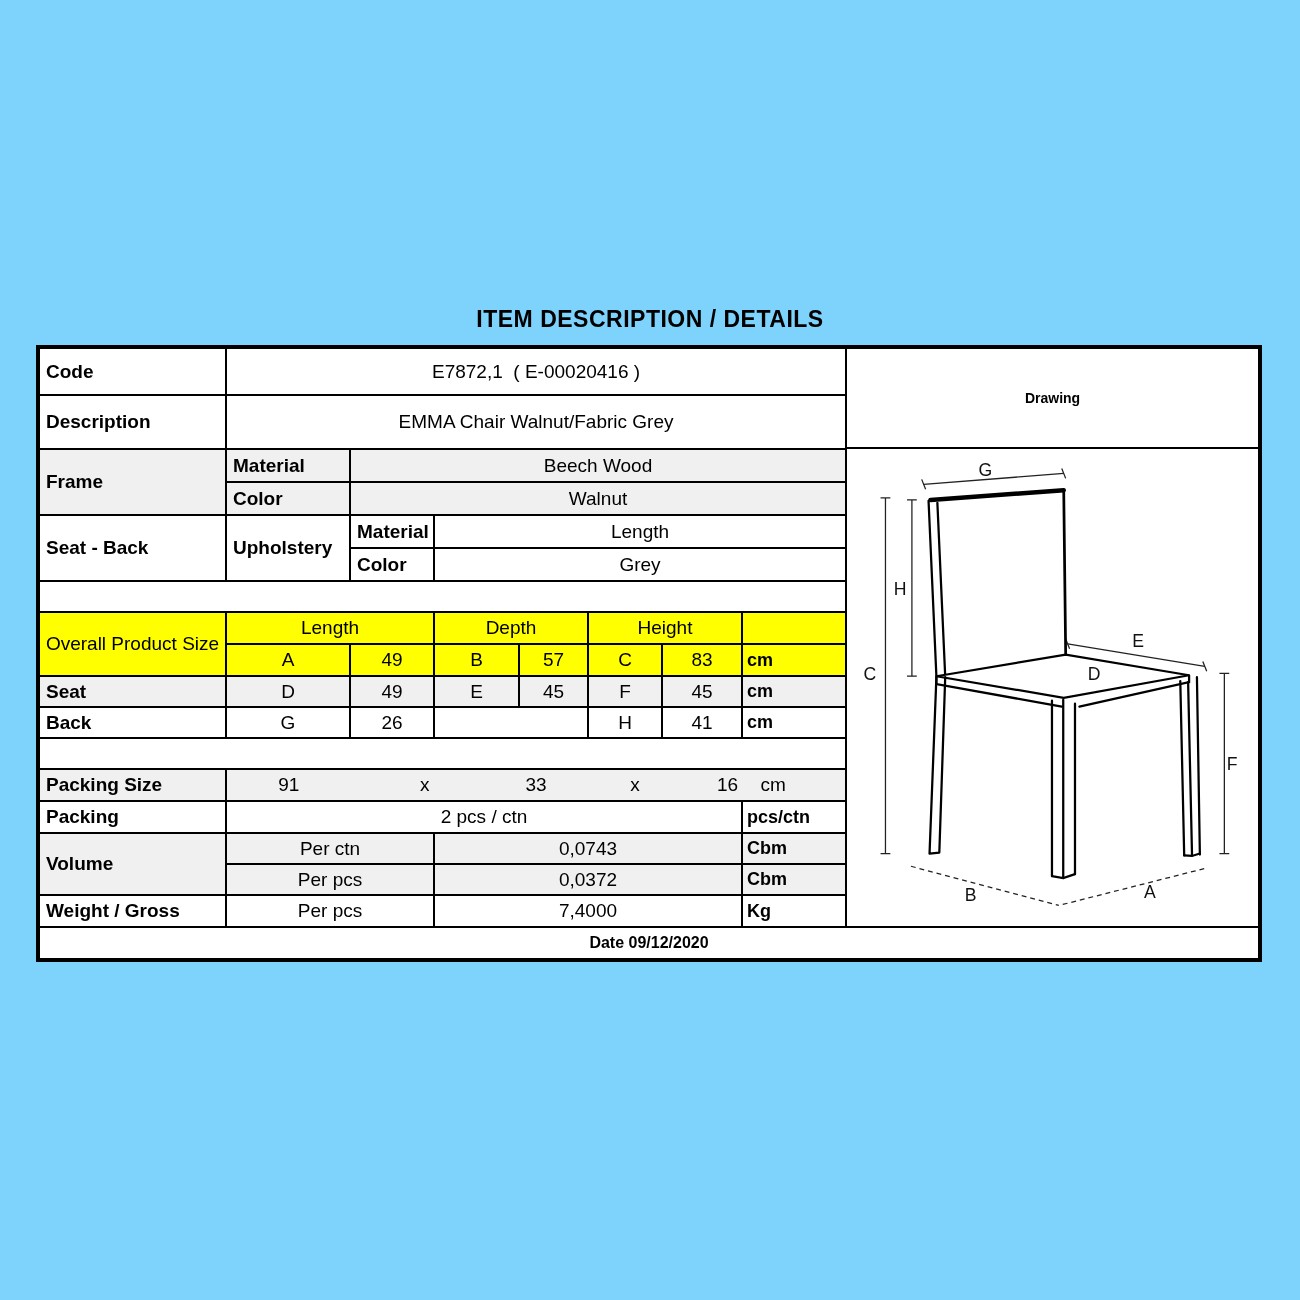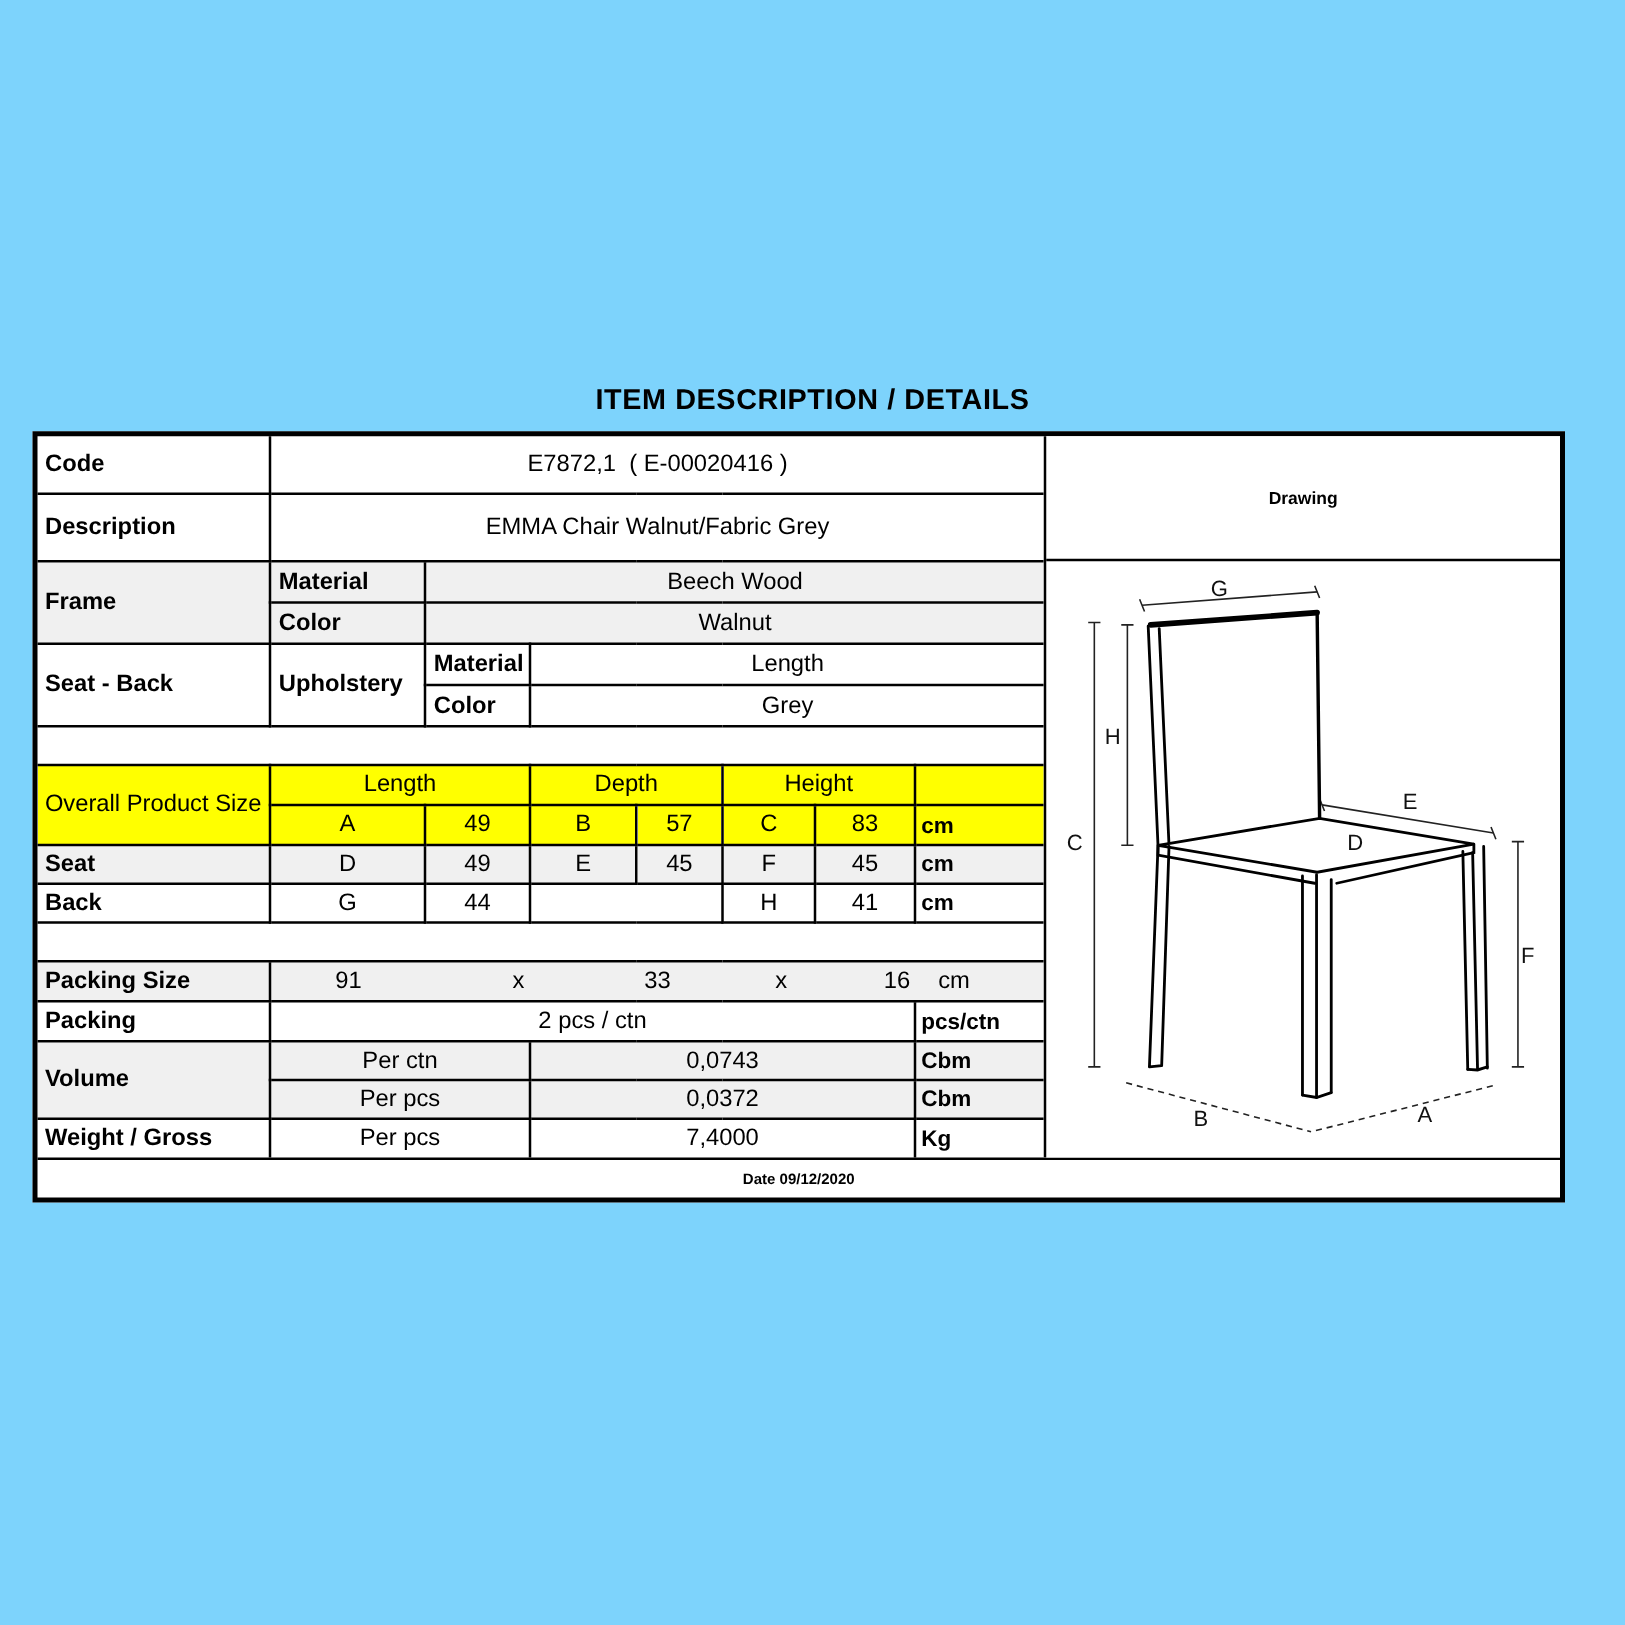--- a/index.html
+++ b/index.html
@@ -6,21 +6,21 @@
   html,body { background:#fff; }
   .page {
     position:relative; width:1300px; height:1300px; background:#7dd3fc;
     font-family:"Liberation Sans","DejaVu Sans",sans-serif; color:#000;
   }
   .main-title {
     position:absolute; top:306px; left:0; width:100%;
     text-align:center; font-size:23px; font-weight:bold; letter-spacing:.5px;
   }
   .sheet {
-    position:absolute; left:26px; top:345px; width:1226px; height:617px;
+    position:absolute; left:36px; top:345px; width:1226px; height:617px;
     border:4px solid #000; background:#fff;
   }
   .sheet-body { display:flex; height:577px; }
   table.spec {
     border-collapse:collapse; table-layout:fixed;
     width:805px; height:577px; font-size:19px;
   }
   table.spec td { border:2px solid #000; vertical-align:middle; overflow:hidden; white-space:nowrap; }
   table.spec tr:first-child > td { border-top:0; }
   table.spec td:first-child { border-left:0; }
@@ -42,21 +42,21 @@
     flex:1; border-left:2px solid #000; display:flex; flex-direction:column; background:#fff;
   }
   .drawing-title {
     height:100px; border-bottom:2px solid #000; display:flex;
     align-items:center; justify-content:center; font-size:14px; font-weight:bold;
   }
   .drawing-canvas { flex:1; position:relative; }
   .drawing-canvas svg { position:absolute; left:0; top:0; width:100%; height:100%; }
   .date-bar {
     height:32px; border-top:2px solid #000; display:flex;
-    align-items:center; justify-content:center; font-size:12px; font-weight:bold;
+    align-items:center; justify-content:center; font-size:16px; font-weight:bold;
   }
   .dim-label { font-size:18px; fill:#111; font-family:"Liberation Sans","DejaVu Sans",sans-serif; }
 </style>
 </head>
 <body>
 
 <div class="page">
   <div class="main-title">ITEM DESCRIPTION / DETAILS</div>
 
   <div class="sheet">
@@ -132,21 +132,21 @@
             <td class="ctr b band">E</td>
             <td class="ctr band">45</td>
             <td class="ctr b band">F</td>
             <td class="ctr band">45</td>
             <td class="unit band">cm</td>
           </tr>
 
           <tr style="height:31px">
             <td class="lbl">Back</td>
             <td class="ctr b">G</td>
-            <td class="ctr">44</td>
+            <td class="ctr">26</td>
             <td colspan="2"></td>
             <td class="ctr b">H</td>
             <td class="ctr">41</td>
             <td class="unit">cm</td>
           </tr>
 
           <tr style="height:31px">
             <td colspan="8"></td>
           </tr>
 

